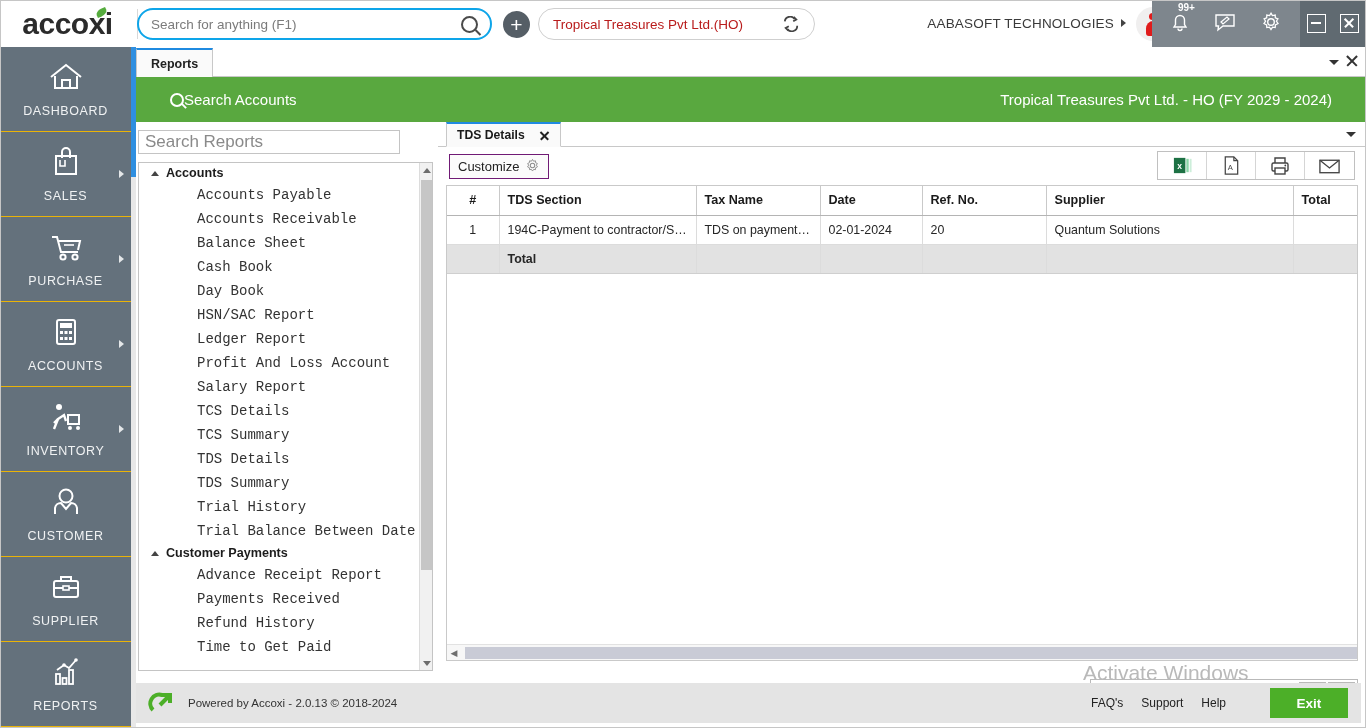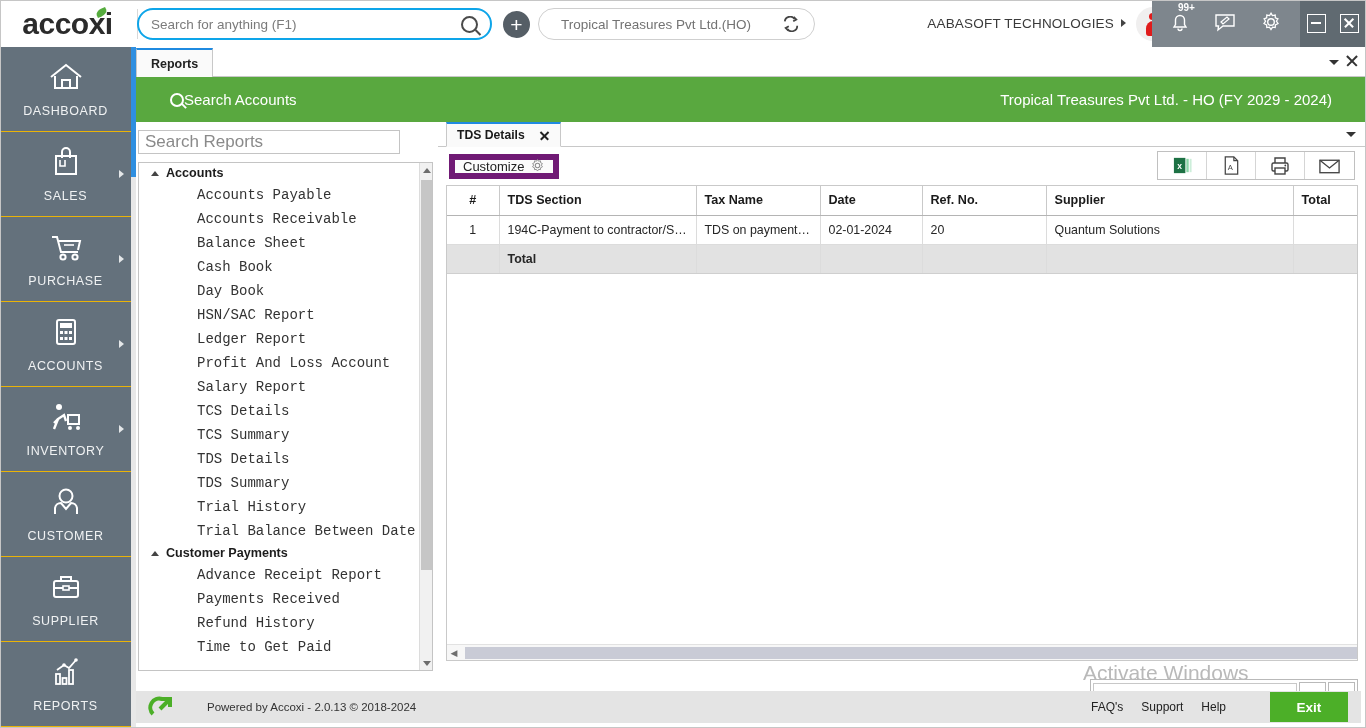--- a/index.html
+++ b/index.html
@@ -51,21 +51,21 @@
     position: absolute; left: 503px; top: 11px; width: 27px; height: 27px;
     border-radius: 50%; background: #555e66; color: #fff;
     display: flex; align-items: center; justify-content: center;
     font-size: 21px; line-height: 1; font-weight: 300; cursor: pointer;
   }
   .branch-wrap {
     position: absolute; left: 538px; top: 8px; width: 277px; height: 32px;
     border: 1px solid #cfcfcf; border-radius: 16px;
     display: flex; align-items: center; padding: 0 14px; background: #fff;
   }
-  .branch-wrap .btxt { flex: 1; font-size: 13.5px; color: #737373; margin-left: 8px; }
+  .branch-wrap .btxt { flex: 1; font-size: 13.5px; color: #b91c1c; }
   .ico-switch { width: 18px; height: 16px; flex: none; }
 
   .company-name {
     position: absolute; right: 252px; top: 16px;
     font-size: 13.5px; color: #3a3a3a; letter-spacing: 0.2px;
   }
   .company-caret {
     position: absolute; right: 240px; top: 19px;
     width: 0; height: 0; border-left: 5px solid #444;
     border-top: 4px solid transparent; border-bottom: 4px solid transparent;
@@ -255,21 +255,21 @@
   .ctab .xclose::after { transform: rotate(-45deg); }
   .ctabrow .ccaret {
     position: absolute; right: 10px; top: 10px; width: 0; height: 0;
     border-top: 5px solid #333; border-left: 5px solid transparent;
     border-right: 5px solid transparent; cursor: pointer;
   }
 
   .toolrow { position: relative; height: 38px; }
   .customize {
     position: absolute; left: 11px; top: 7px; height: 25px; padding: 0 8px;
-    border: 6px solid #701a75; background: #fbfbfb; display: flex;
+    border: 1px solid #701a75; background: #fbfbfb; display: flex;
     align-items: center; gap: 6px; font-size: 13px; color: #222; cursor: pointer;
   }
   .exportgrp {
     position: absolute; right: 11px; top: 4px; display: flex;
     border: 1px solid #c0c0c0; background: #fff;
   }
   .expbtn {
     width: 49px; height: 27px; display: flex; align-items: center;
     justify-content: center; border-right: 1px solid #d5d5d5; cursor: pointer;
   }
@@ -319,22 +319,22 @@
   }
   .pbtn {
     width: 27px; height: 27px; margin-left: 2px; border: 1px solid #b9b9b9;
     display: flex; align-items: center; justify-content: center;
     font-size: 15px; font-weight: bold; color: #111; cursor: pointer;
     background: #fff;
   }
 
   
   .footer {
-    position: absolute; left: 136px; bottom: 5px; width: 1225px; height: 32px;
-    background: #e4e4e4; display: flex; align-items: center; gap: 19px;
+    position: absolute; left: 136px; bottom: 5px; width: 1225px; height: 40px;
+    background: #e4e4e4; display: flex; align-items: center;
   }
   .footer .fleaf {
     margin-left: 12px; width: 28px; height: 28px; position: relative;
   }
   .footer .ftxt { margin-left: 12px; font-size: 11.5px; color: #333; }
   .footer .flinks {
     position: absolute; right: 135px; display: flex; gap: 18px;
     font-size: 12px; color: #222;
   }
   .footer .flinks span { cursor: pointer; }

